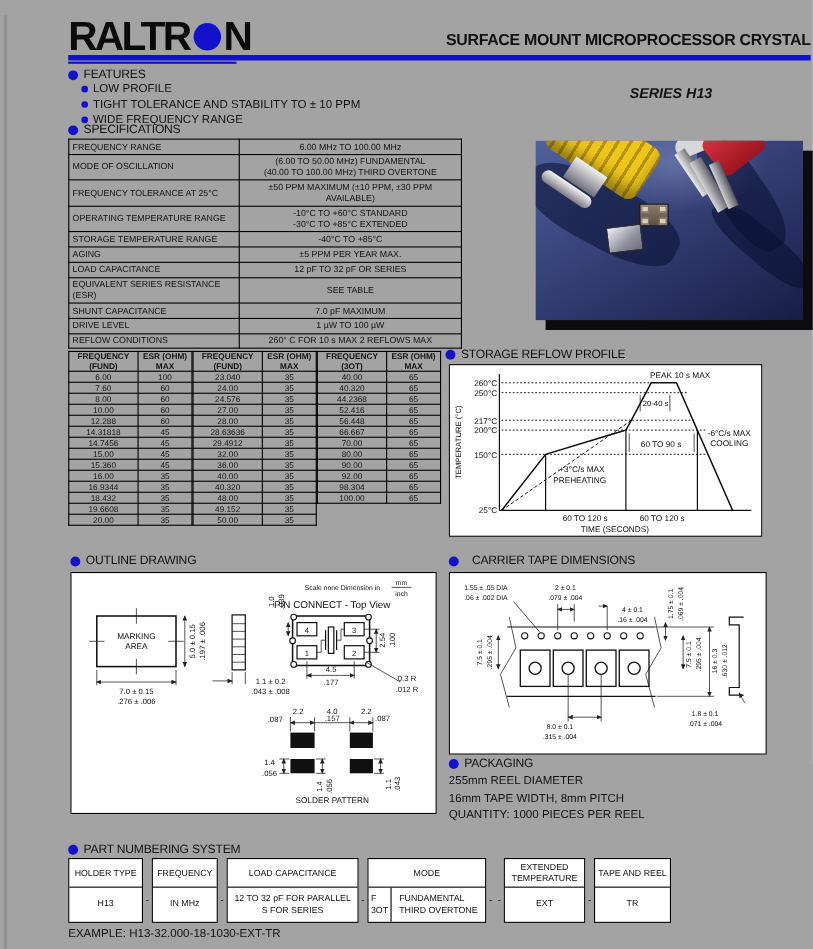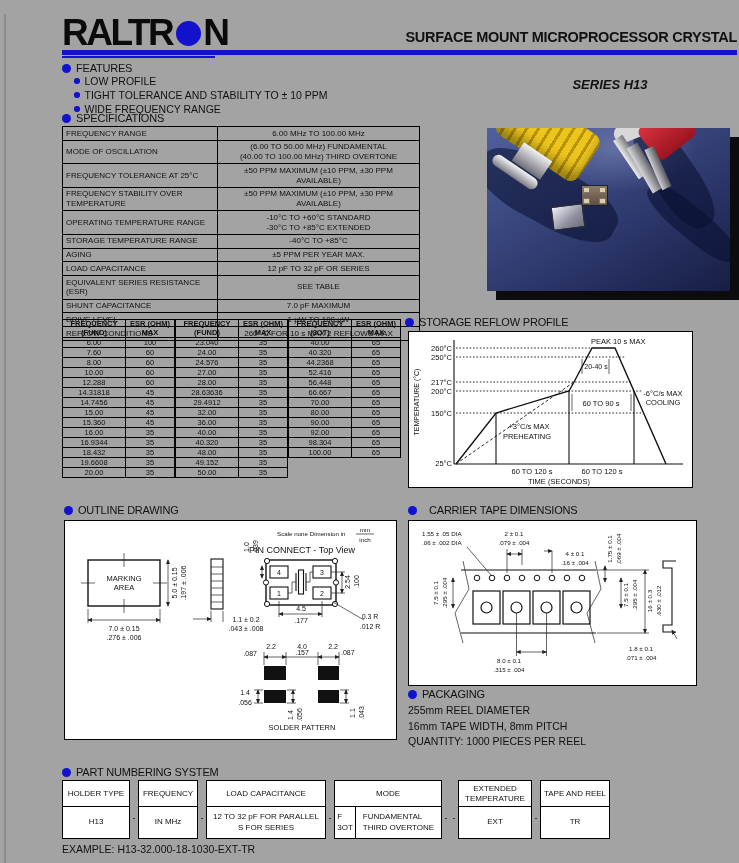--- a/index.html
+++ b/index.html
@@ -131,25 +131,20 @@
           <td class="sl">MODE OF OSCILLATION</td>
           <td class="sv">(6.00 TO 50.00 MHz) FUNDAMENTAL
 (40.00 TO 100.00 MHz) THIRD OVERTONE</td>
         </tr>
 
         <tr>
           <td class="sl">FREQUENCY TOLERANCE AT 25°C</td>
           <td class="sv">±50 PPM MAXIMUM  (±10 PPM,  ±30 PPM AVAILABLE)</td>
         </tr>
 
-        <tr>
-          <td class="sl">FREQUENCY STABILITY OVER
-TEMPERATURE</td>
-          <td class="sv">±50 PPM MAXIMUM  (±10 PPM,  ±30 PPM AVAILABLE)</td>
-        </tr>
 
         <tr>
           <td class="sl">OPERATING TEMPERATURE RANGE</td>
           <td class="sv">-10°C TO +60°C STANDARD
 -30°C TO +85°C EXTENDED</td>
         </tr>
 
         <tr>
           <td class="sl">STORAGE TEMPERATURE RANGE</td>
           <td class="sv">-40°C TO +85°C</td>

